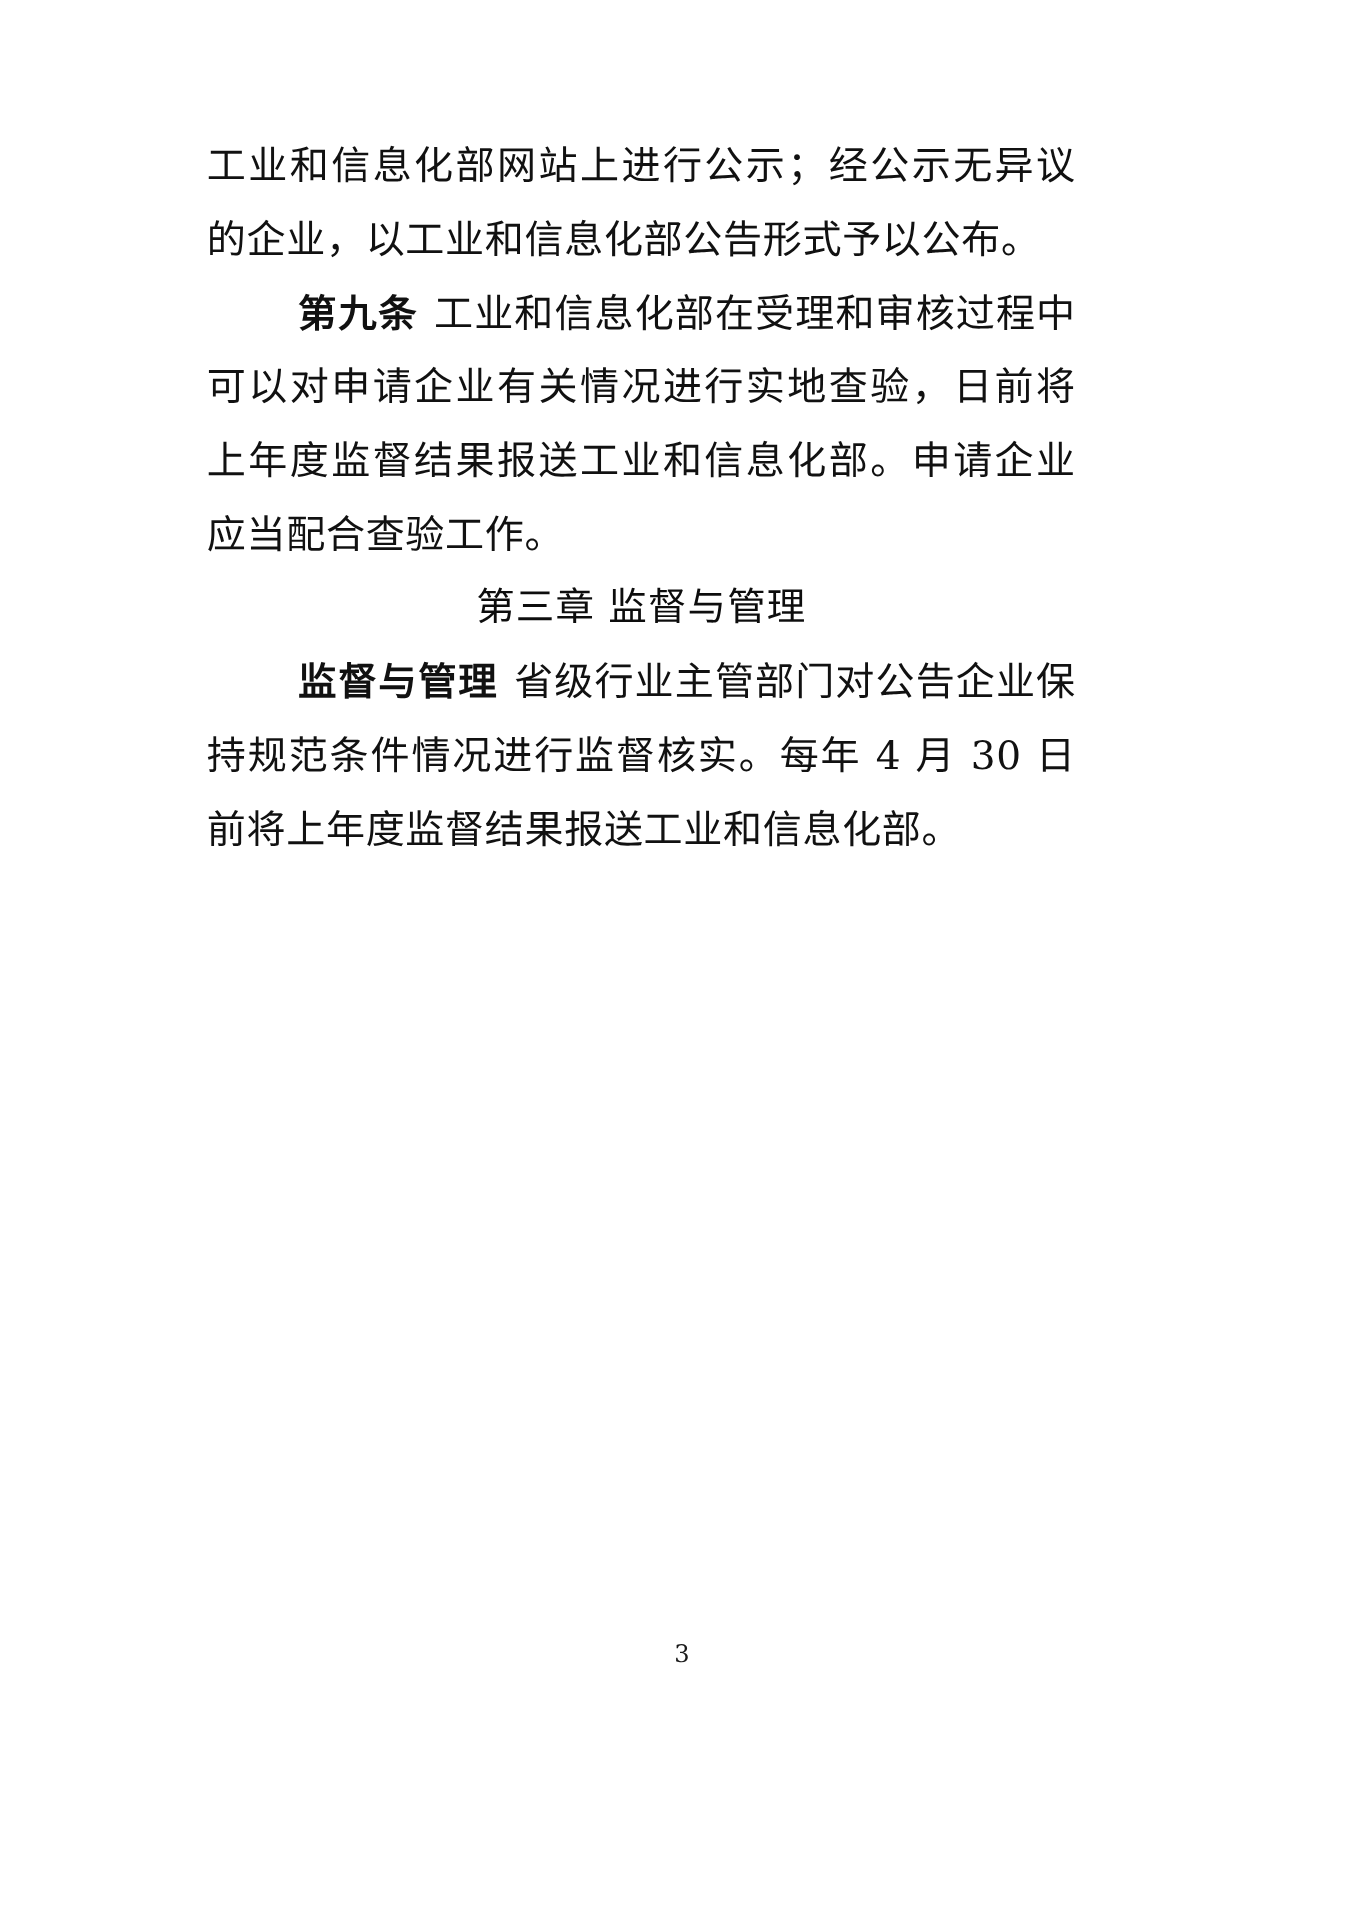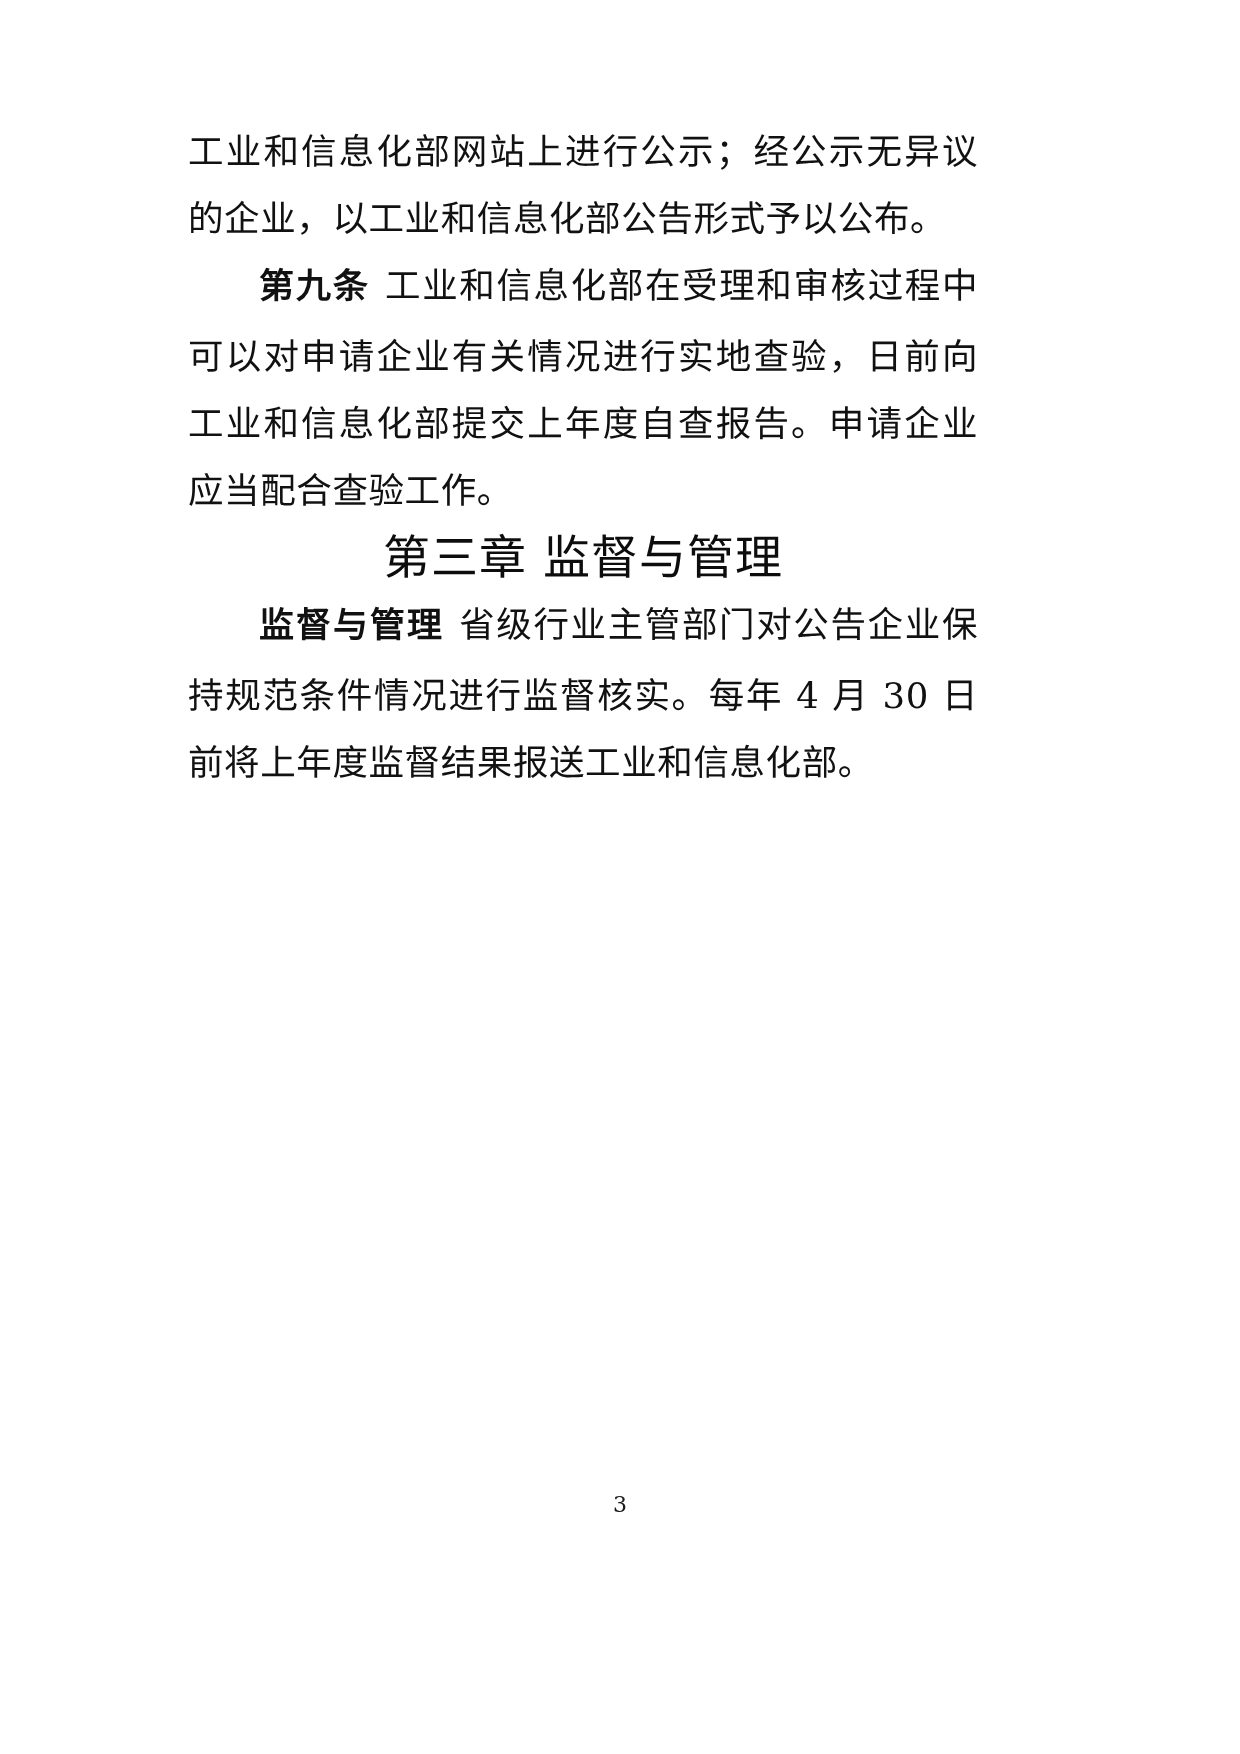--- a/index.html
+++ b/index.html
@@ -41,36 +41,37 @@
     text-indent: 71px;          
     word-break: break-all;
   }
 
   .para.no-indent {
     text-indent: 0;
   }
 
   
   .article-label {
-    font-family: Liberation Mono, monospace;
+    font-family: Liberation Sans, sans-serif;
     font-weight: 700;
     letter-spacing: 1px;
     font-size: 35px;
+    margin-left: 12px;
   }
 
   
   .label-gap {
     display: inline-block;
     width: 14px;
   }
 
   
   .chapter-heading {
     font-family: "DejaVu Sans", "Liberation Sans", sans-serif;
-    font-size: 47px;
+    font-size: 35px;
     font-weight: 400;
     line-height: 67px;
     text-align: center;
     color: #0d0d0d;
     letter-spacing: 1px;
     text-indent: 0;
     margin: 0;
   }
 
   
@@ -87,21 +88,21 @@
 </style>
 </head>
 <body>
 
 <div class="page">
 
   <div class="body-col">
 
     <p class="para no-indent"><span>工业和信息化部网站上进行公示；经公示无异议的企业，以工业和信息化部公告形式予以公布。</span></p>
 
-    <p class="para"><span class="article-label">第九条</span><span class="label-gap"></span><span>工业和信息化部在受理和审核过程中可以对申请企业有关情况进行实地查验，日前向工业和信息化部提交上年度自查报告。申请企业应当配合查验工作。</span></p>
+    <p class="para"><span class="article-label">第九条</span><span class="label-gap"></span><span>工业和信息化部在受理和审核过程中可以对申请企业有关情况进行实地查验，日前将上年度监督结果报送工业和信息化部。申请企业应当配合查验工作。</span></p>
 
     <p class="chapter-heading">第三章 监督与管理</p>
 
 
 
 
     <p class="para"><span class="article-label">监督与管理</span><span class="label-gap"></span><span>省级行业主管部门对公告企业保持规范条件情况进行监督核实。每年 4 月 30 日前将上年度监督结果报送工业和信息化部。</span></p>
 
   </div>
 

